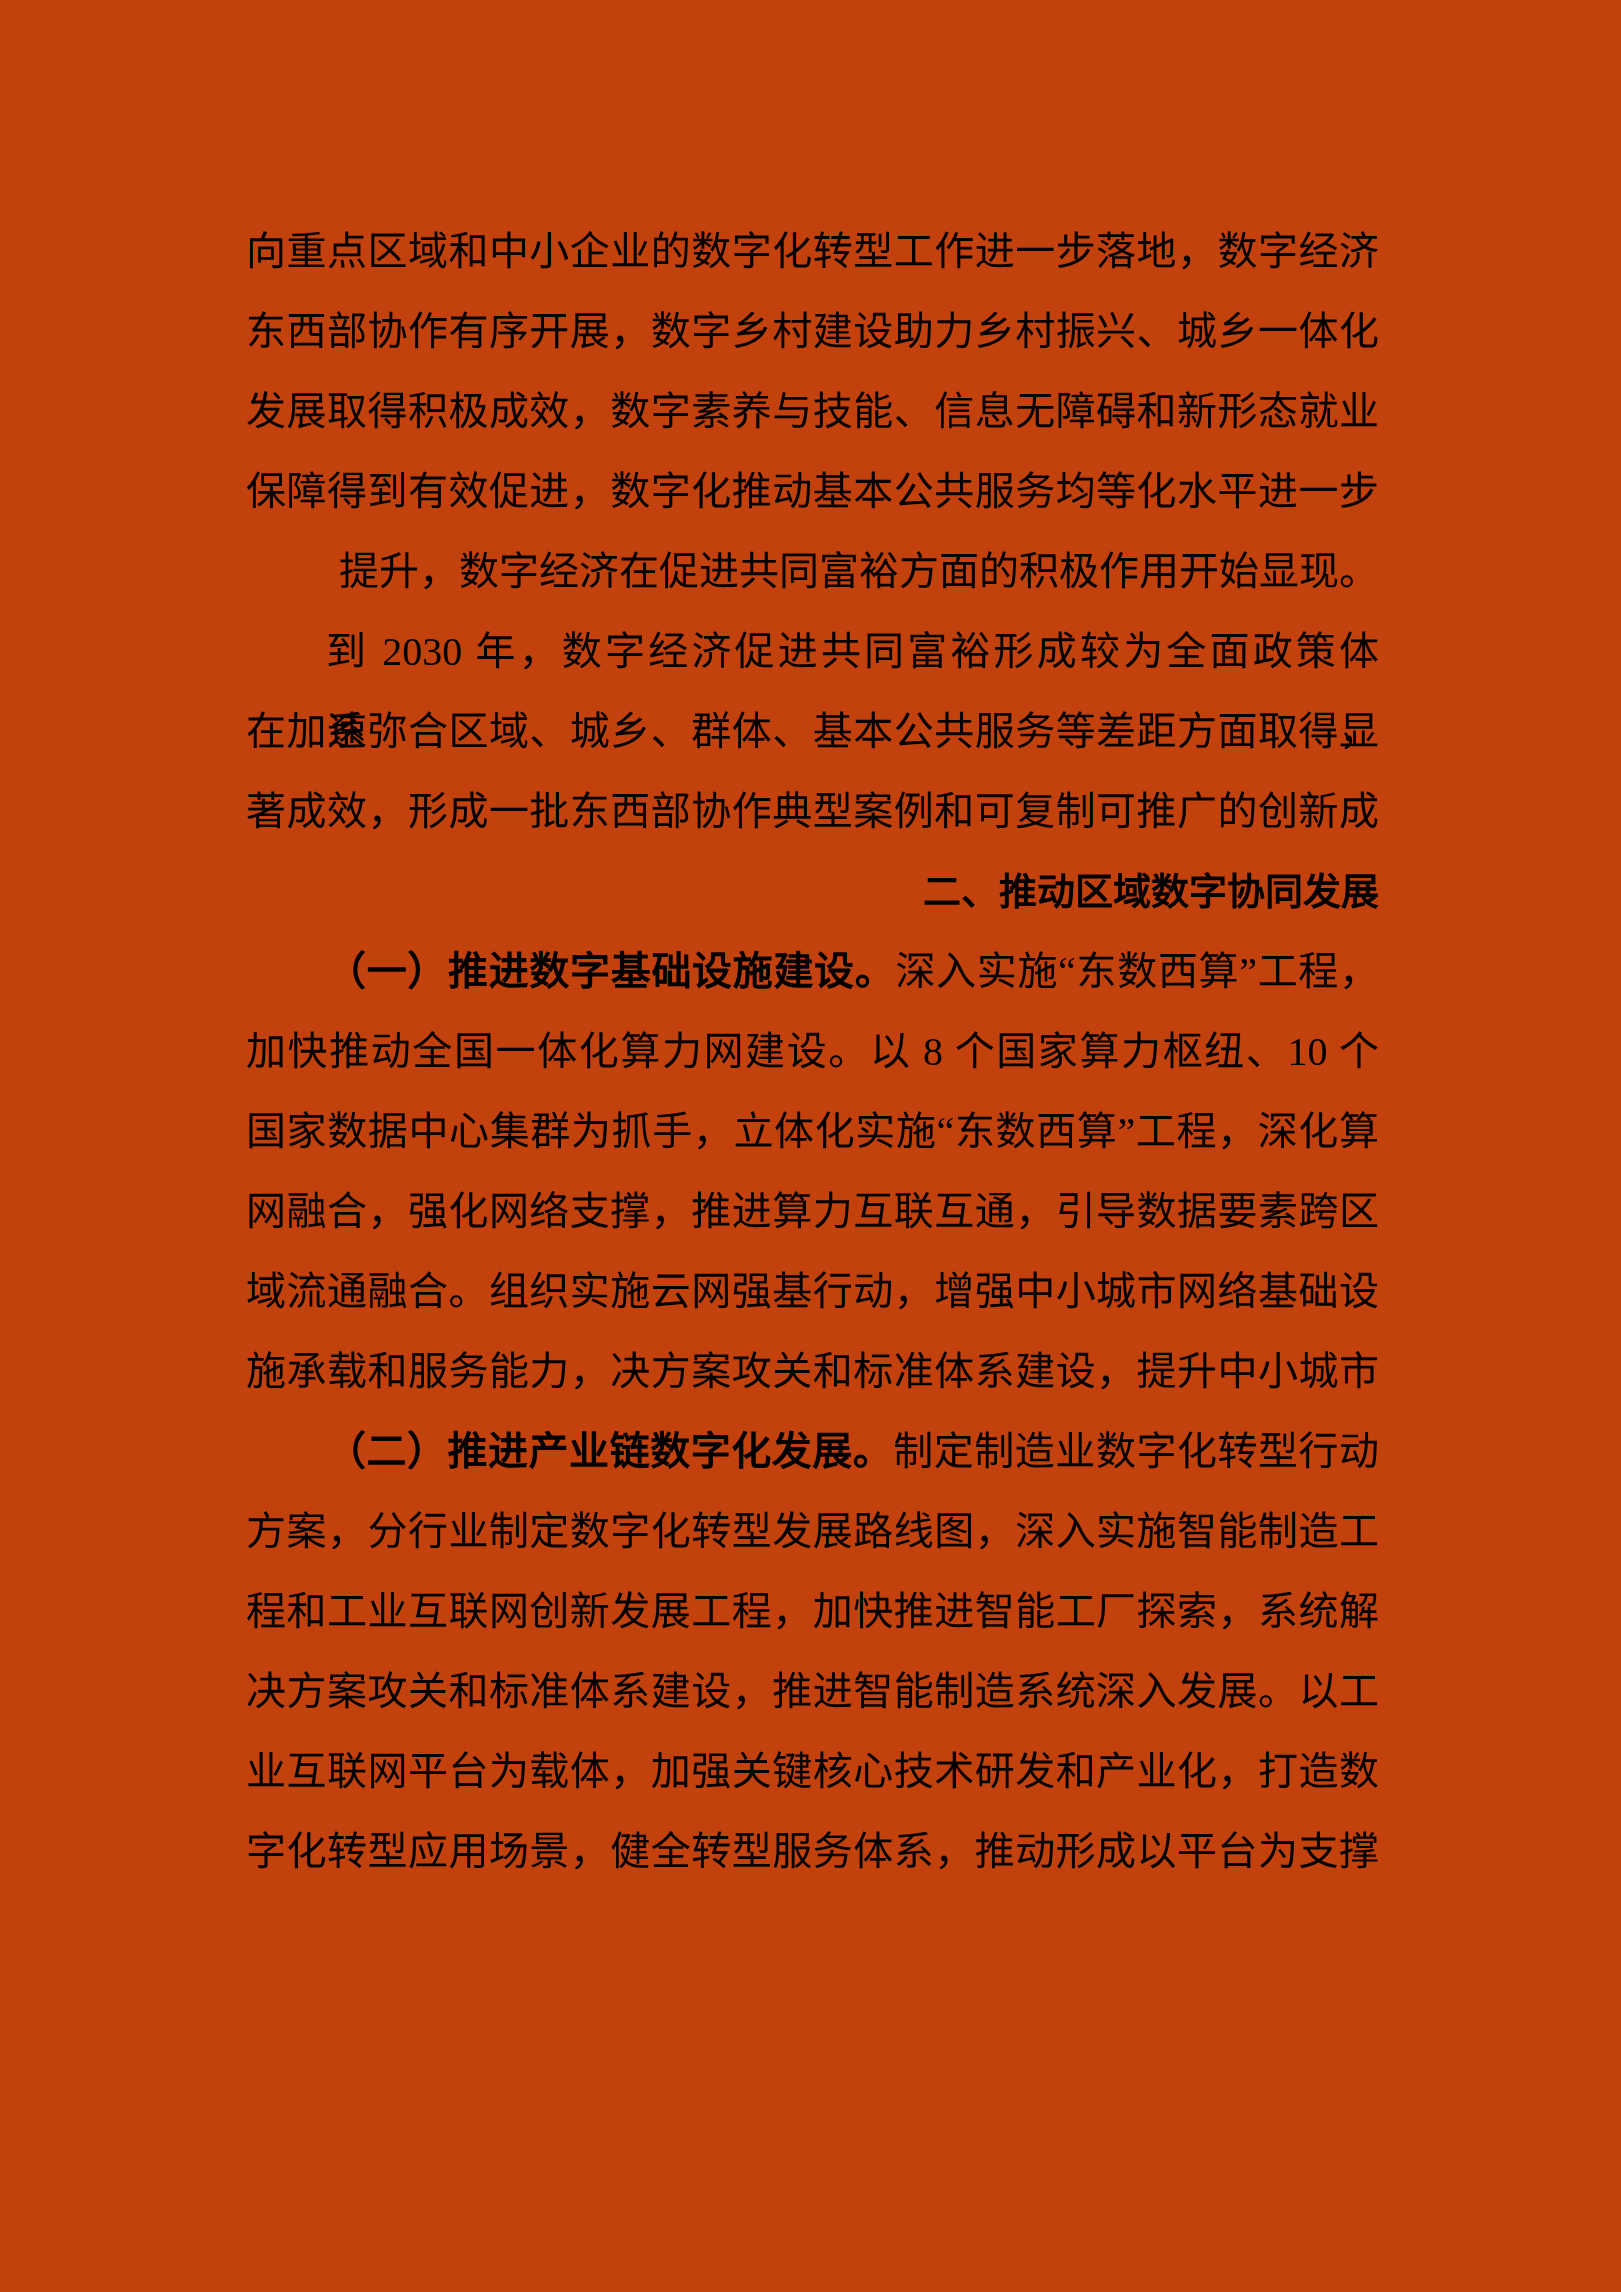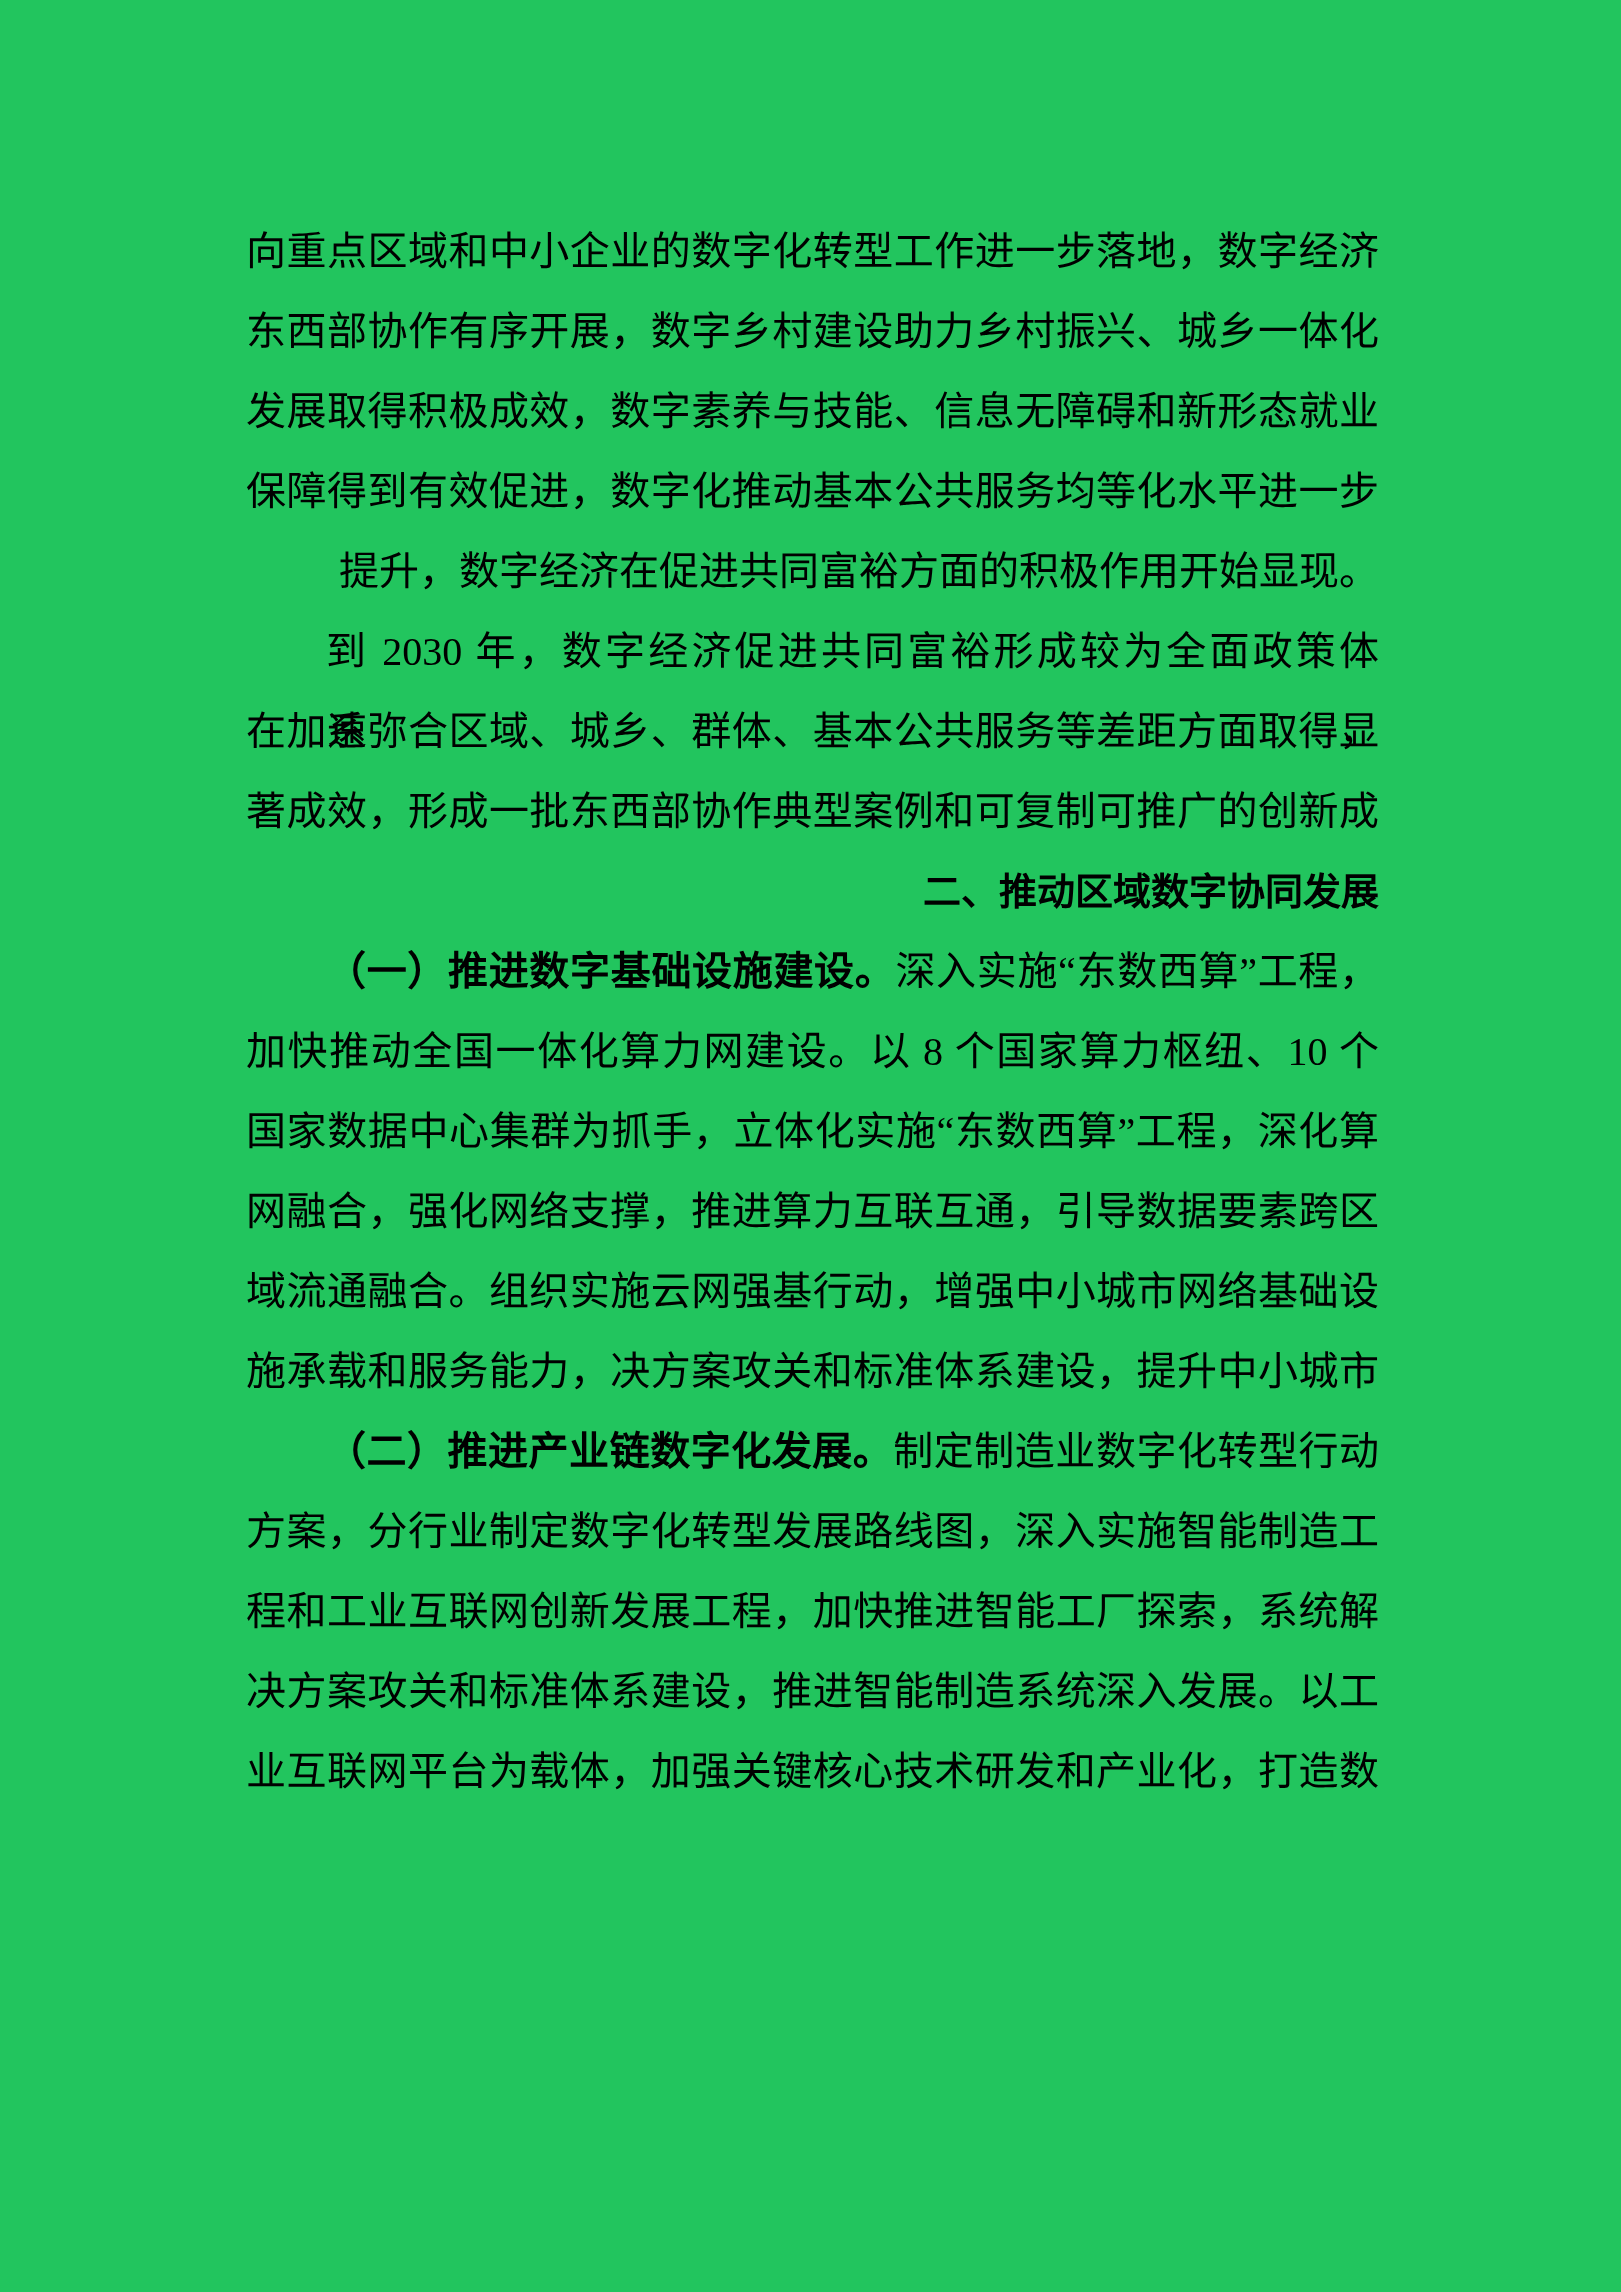--- a/index.html
+++ b/index.html
@@ -4,21 +4,21 @@
 <style>
   html, body {
     margin: 0;
     padding: 0;
     background: #ffffff;
   }
   .page {
     position: relative;
     width: 1621px;
     height: 2293px;
-    background: #22c55e;
+    background: #c2410c;
     overflow: hidden;
     color: #000000;
     font-family: "Liberation Serif", "DejaVu Serif", serif;
   }
   .text-block {
     position: absolute;
     left: 246px;
     top: 212px;
     width: 1133px;
   }
@@ -71,16 +71,17 @@
     <div class="line fill">国家数据中心集群为抓手，立体化实施“东数西算”工程，深化算</div>
     <div class="line fill">网融合，强化网络支撑，推进算力互联互通，引导数据要素跨区</div>
     <div class="line fill">域流通融合。组织实施云网强基行动，增强中小城市网络基础设</div>
     <div class="line fill">施承载和服务能力，决方案攻关和标准体系建设，提升中小城市</div>
 
     <div class="line fill indent"><span class="lead">（二）推进产业链数字化发展。</span><span>制定制造业数字化转型行动</span></div>
     <div class="line fill">方案，分行业制定数字化转型发展路线图，深入实施智能制造工</div>
     <div class="line fill">程和工业互联网创新发展工程，加快推进智能工厂探索，系统解</div>
     <div class="line fill">决方案攻关和标准体系建设，推进智能制造系统深入发展。以工</div>
     <div class="line fill">业互联网平台为载体，加强关键核心技术研发和产业化，打造数</div>
+    <div class="line fill">字化转型应用场景，健全转型服务体系，推动形成以平台为支撑</div>
 
   </div>
 </div>
 
 
 </body></html>

